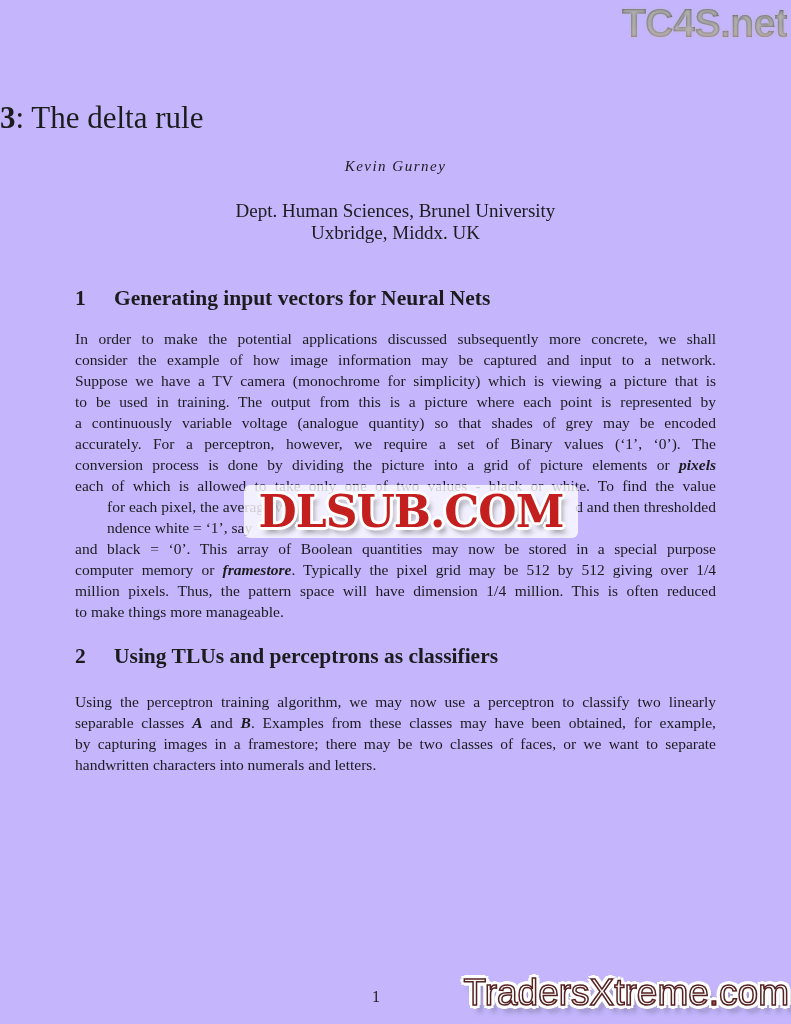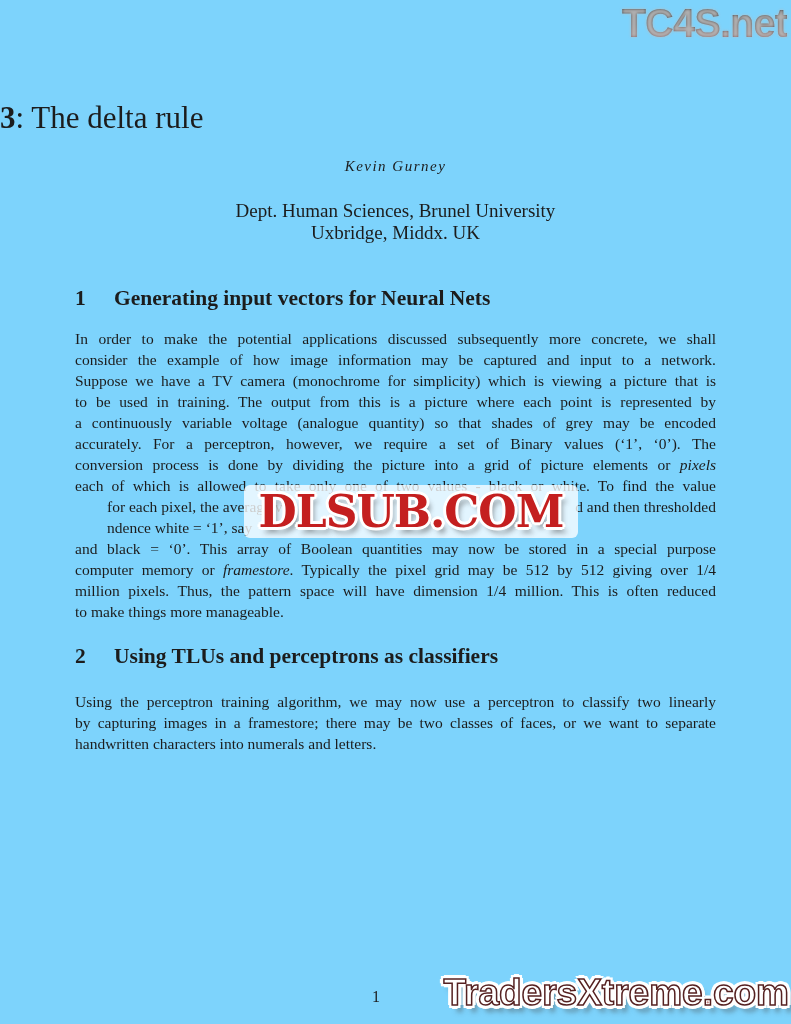--- a/index.html
+++ b/index.html
@@ -1,17 +1,17 @@
 <!DOCTYPE html>
 <html><head>
 <meta charset="utf-8">
 <style>
   html,body { margin:0; padding:0; background:#ffffff; }
   .page {
-    position:relative; width:791px; height:1024px; background:#7dd3fc;
+    position:relative; width:791px; height:1024px; background:#c4b5fd;
     font-family:"Liberation Serif", serif; color:#1c1c1c; overflow:hidden;
   }
 
   
   .wm-top {
     position:absolute; top:1px; right:4px;
     font-family:"Liberation Sans", sans-serif; font-weight:bold; font-size:40px;
     letter-spacing:-1px;
     background:linear-gradient(180deg,#38383a 18%, #4a4244 52%, #8a5a5a 84%, #a57878 100%);
     -webkit-background-clip:text; background-clip:text; color:transparent;
@@ -27,21 +27,21 @@
     letter-spacing:-1px; color:#c41f1f; white-space:nowrap;
     text-shadow:
       -2px -2px 0 #fff, 2px -2px 0 #fff, -2px 2px 0 #fff, 2px 2px 0 #fff,
       0 -3px 0 #fff, 0 3px 0 #fff, -3px 0 0 #fff, 3px 0 0 #fff,
       4px 6px 5px rgba(60,60,60,0.45);
   }
   .wm-bottom {
     position:absolute; top:972px; right:2px; z-index:5;
   }
   .wm-bottom span {
-    font-family:"Liberation Sans", sans-serif; font-weight:bold; font-size:37px;
+    font-family:"Liberation Sans", sans-serif; font-weight:normal; font-size:37px;
     letter-spacing:0px; white-space:nowrap;
     background:linear-gradient(180deg,#dc9090 8%, #c25d5d 50%, #a34040 92%);
     -webkit-background-clip:text; background-clip:text; color:transparent;
     -webkit-text-stroke:1.5px #552121;
     text-shadow:
       -3px -3px 0 #fff, 3px -3px 0 #fff, -3px 3px 0 #fff, 3px 3px 0 #fff,
       0 -4px 0 #fff, 0 4px 0 #fff, -4px 0 0 #fff, 4px 0 0 #fff,
       5px 7px 5px rgba(70,70,70,0.5);
     margin-left: 8px;
   }
@@ -75,21 +75,21 @@
   }
   #para1 { top:328px; }
   #para2 { top:691px; }
   .para .line {
     height:21px; line-height:21px; overflow:hidden;
     text-align:justify; text-align-last:justify;
   }
   .para .line.last { text-align-last:left; }
   .para .line.split { display:flex; justify-content:space-between;margin-left:32px; }
   .para .line.split span { white-space:nowrap; }
-  .it { font-style:italic; }
+  .it { font-style:italic;font-weight:bold; }
 
   .pagenum {
     position:absolute; top:988px; left:351px; width:50px;
     text-align:center; font-size:16px;
   }
 </style>
 </head>
 <body>
 
 <div class="page">
@@ -136,20 +136,21 @@
     <span>DLSUB.COM</span>
   </div>
 
   <div class="section-heading" id="heading2">
     <span class="num">2</span>
     <span>Using TLUs and perceptrons as classifiers</span>
   </div>
 
   <div class="para" id="para2">
       <div class="line"><span>Using the perceptron training algorithm, we may now use a perceptron to classify two linearly</span></div>
+      <div class="line"><span>separable classes </span><span class="it">A</span><span> and </span><span class="it">B</span><span>. Examples from these classes may have been obtained, for example,</span></div>
       <div class="line"><span>by capturing images in a framestore; there may be two classes of faces, or we want to separate</span></div>
       <div class="line last"><span>handwritten characters into numerals and letters.</span></div>
     </div>
 
   <div class="pagenum">1</div>
 
   <div class="wm-bottom">
     <span>TradersXtreme.com</span>
   </div>
 

